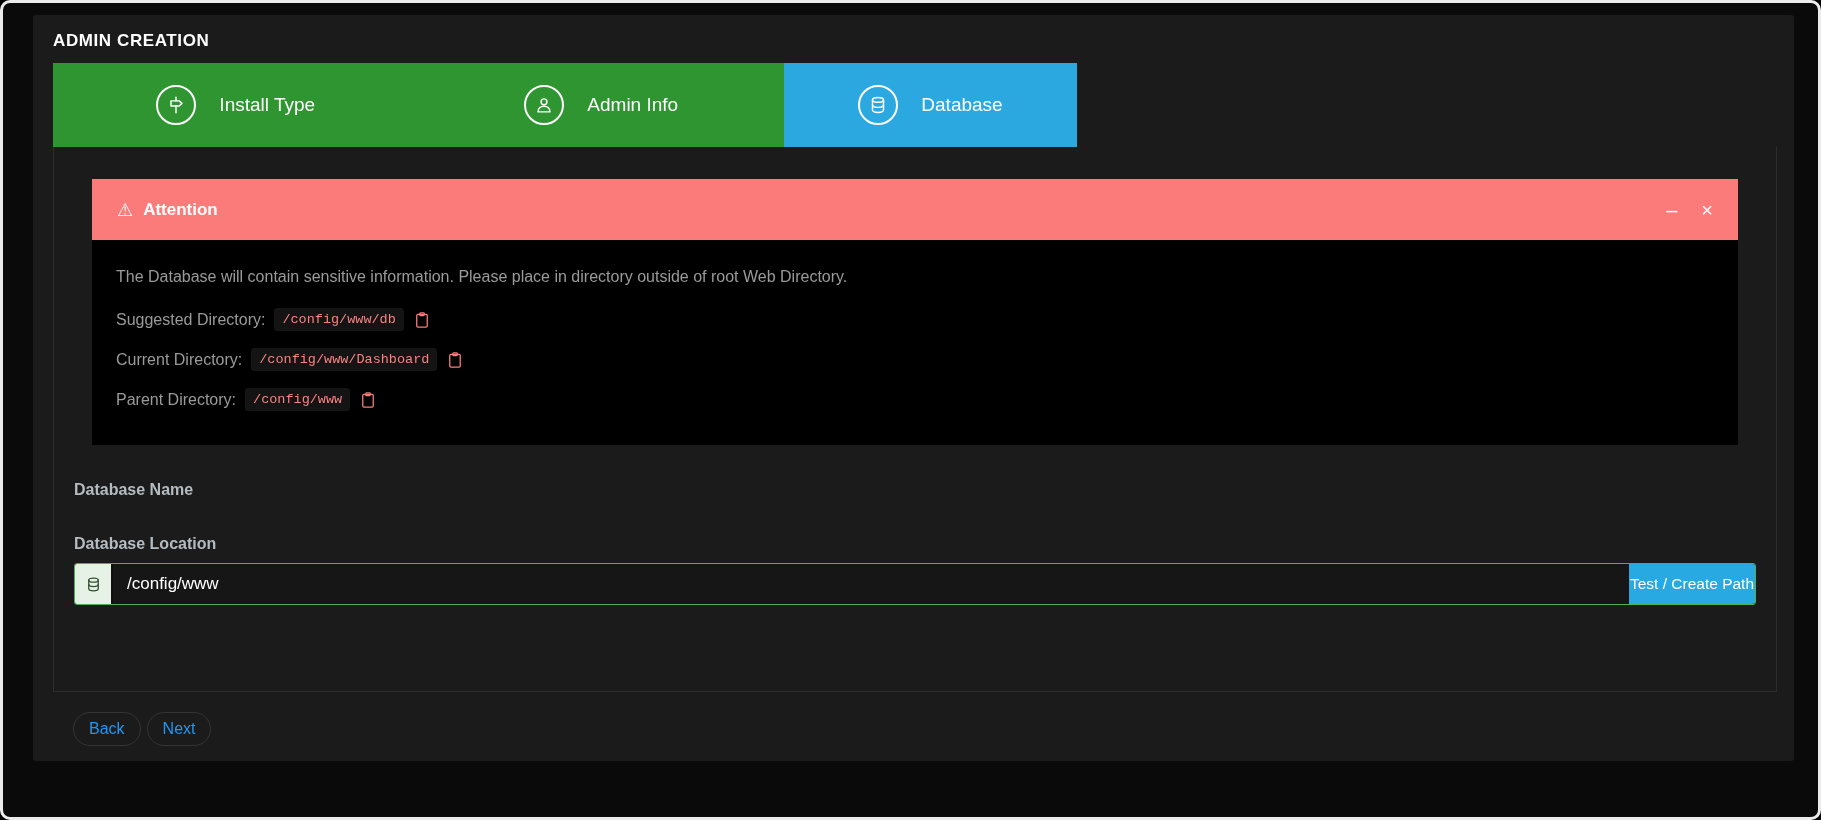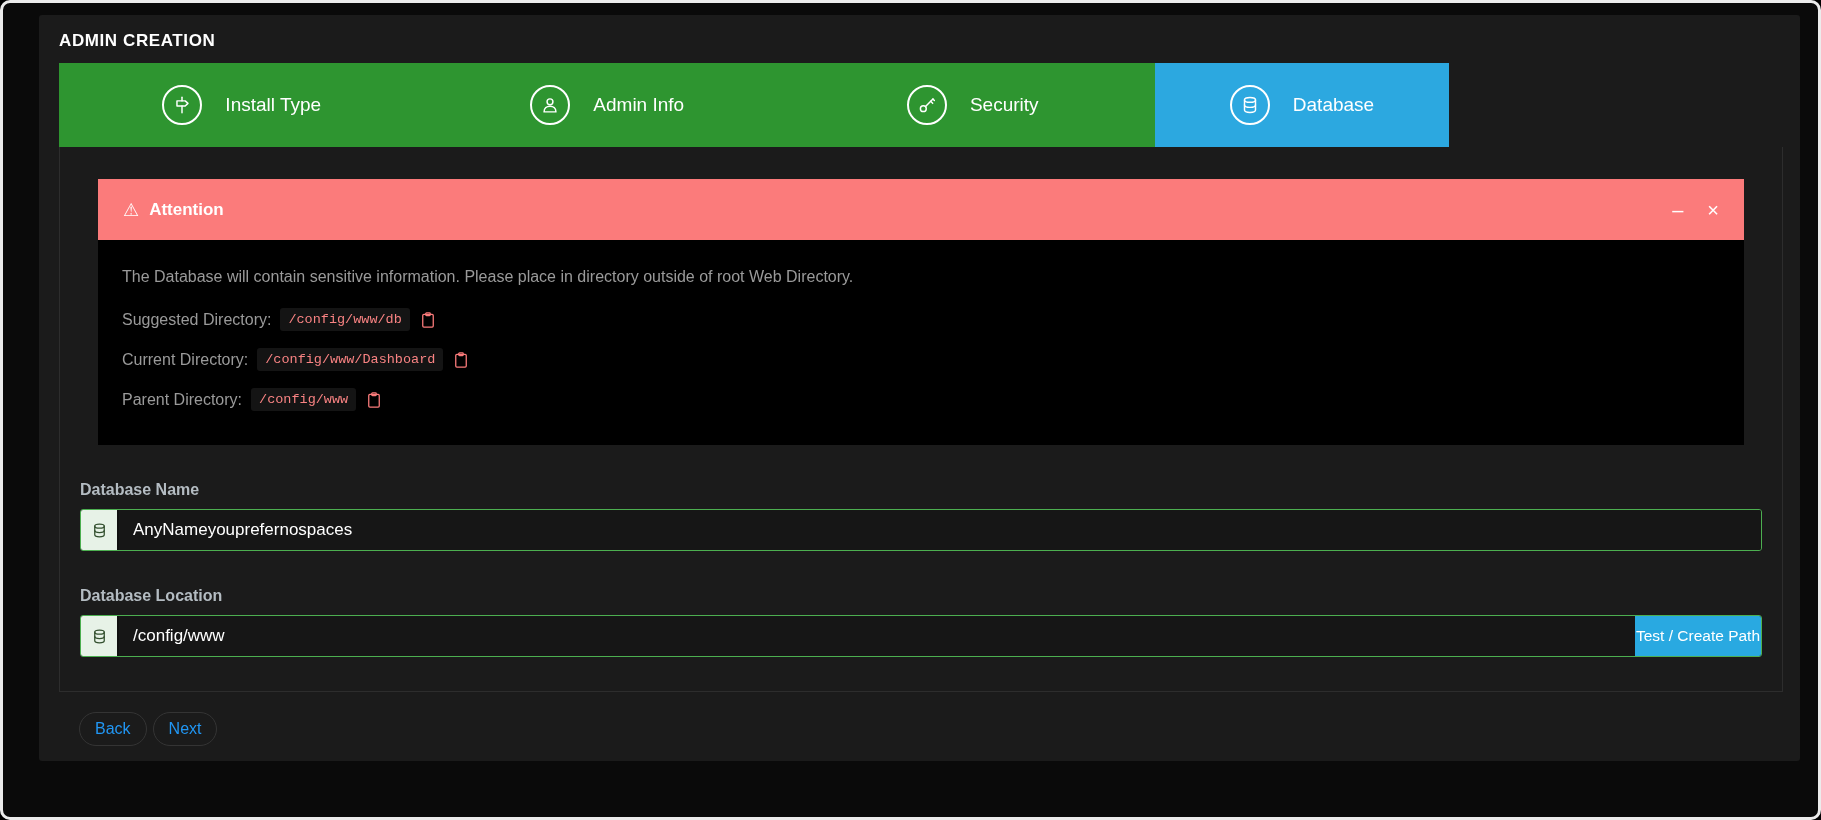--- a/index.html
+++ b/index.html
@@ -7,21 +7,21 @@
   body {
     width:1821px; height:820px;
     background:#0a0a0a;
     border:3px solid #ececec;
     border-radius:10px;
     font-family:"Liberation Sans", sans-serif;
     position:relative;
     overflow:hidden;
   }
   .panel {
-    position:absolute; left:36px; top:12px;
+    position:absolute; left:30px; top:12px;
     width:1761px; height:746px;
     background:#1b1b1b; border-radius:3px;
   }
   .page-title {
     padding:16px 0 12px 20px;
     color:#ffffff; font-size:17px; font-weight:bold; letter-spacing:.6px;
   }
   .wizard { margin:0 17px 0 20px; }
   .steps { display:flex; height:84px; }
   .step {
@@ -114,31 +114,20 @@
       <div class="step completed">
         <span class="step-circle">
           <svg viewBox="0 0 24 24">
               <circle cx="12" cy="8.5" r="3.2"></circle>
               <path d="M5.5 19.5c0-4 2.9-6.2 6.5-6.2s6.5 2.2 6.5 6.2z"></path>
             </svg>
         </span>
         <span>Admin Info</span>
       </div>
 
-      <div class="step completed">
-        <span class="step-circle">
-          <svg viewBox="0 0 24 24">
-              <circle cx="8" cy="16" r="3.2"></circle>
-              <path d="M10.4 13.6L18.5 5.5"></path>
-              <path d="M16 8l2.2 2.2"></path>
-              <path d="M18.5 5.5L20 7"></path>
-            </svg>
-        </span>
-        <span>Security</span>
-      </div>
 
       <div class="step active">
         <span class="step-circle">
           <svg viewBox="0 0 24 24">
               <ellipse cx="12" cy="6.5" rx="6" ry="2.6"></ellipse>
               <path d="M6 6.5v11c0 1.45 2.7 2.6 6 2.6s6-1.15 6-2.6v-11"></path>
               <path d="M6 12c0 1.45 2.7 2.6 6 2.6s6-1.15 6-2.6"></path>
             </svg>
         </span>
         <span>Database</span>
@@ -193,30 +182,20 @@
                   <rect x="5" y="4.5" width="14" height="17" rx="1.5"></rect>
                   <rect x="9" y="2.5" width="6" height="3.5" rx="1"></rect>
                 </svg>
             </span>
           </div>
         </div>
       </div>
 
       <div class="form-group">
         <label class="form-label">Database Name</label>
-        <div class="input-row">
-          <span class="input-addon">
-            <svg viewBox="0 0 24 24">
-                <ellipse cx="12" cy="6.5" rx="6" ry="2.6"></ellipse>
-                <path d="M6 6.5v11c0 1.45 2.7 2.6 6 2.6s6-1.15 6-2.6v-11"></path>
-                <path d="M6 12c0 1.45 2.7 2.6 6 2.6s6-1.15 6-2.6"></path>
-              </svg>
-          </span>
-          <input class="text-input" type="text" value="AnyNameyouprefernospaces" style="">
-        </div>
       </div>
 
       <div class="form-group">
         <label class="form-label">Database Location</label>
         <div class="input-row">
           <span class="input-addon">
             <svg viewBox="0 0 24 24">
                 <ellipse cx="12" cy="6.5" rx="6" ry="2.6"></ellipse>
                 <path d="M6 6.5v11c0 1.45 2.7 2.6 6 2.6s6-1.15 6-2.6v-11"></path>
                 <path d="M6 12c0 1.45 2.7 2.6 6 2.6s6-1.15 6-2.6"></path>

